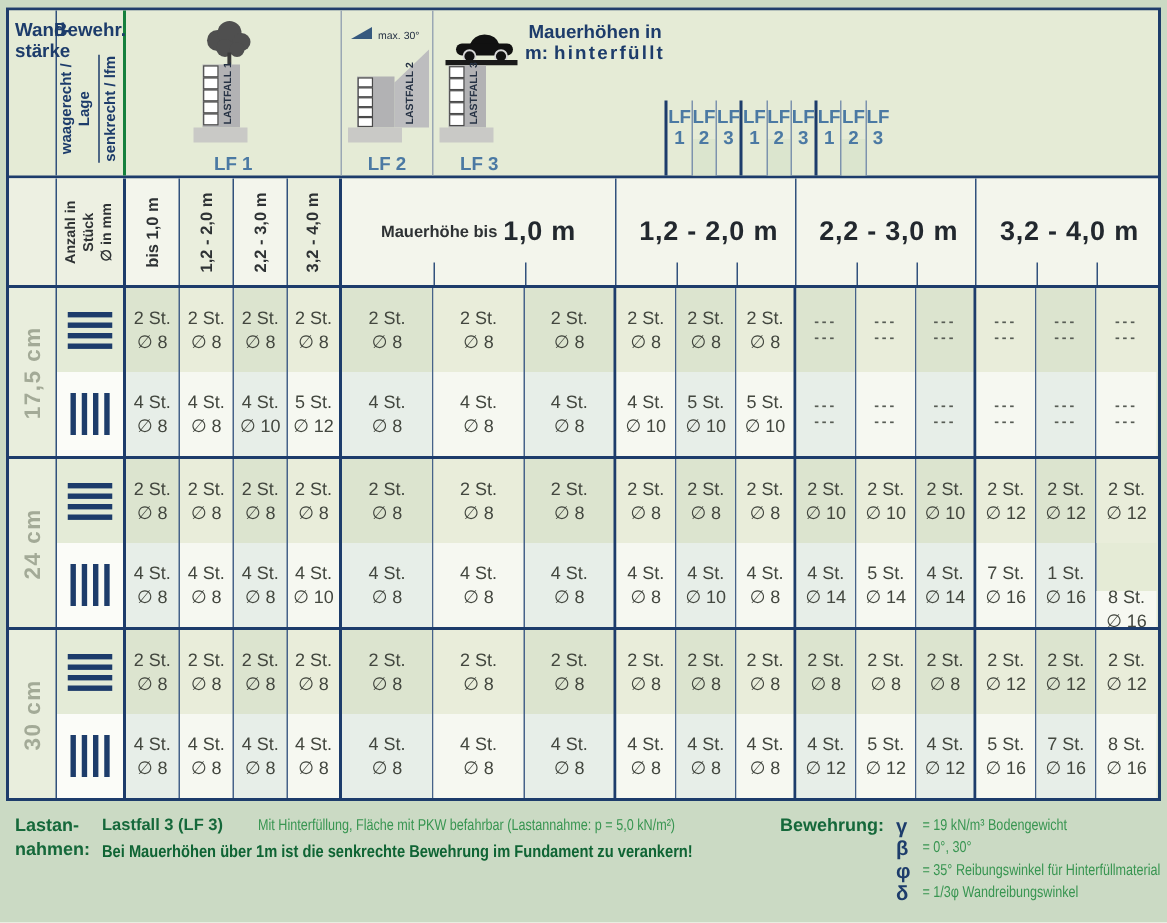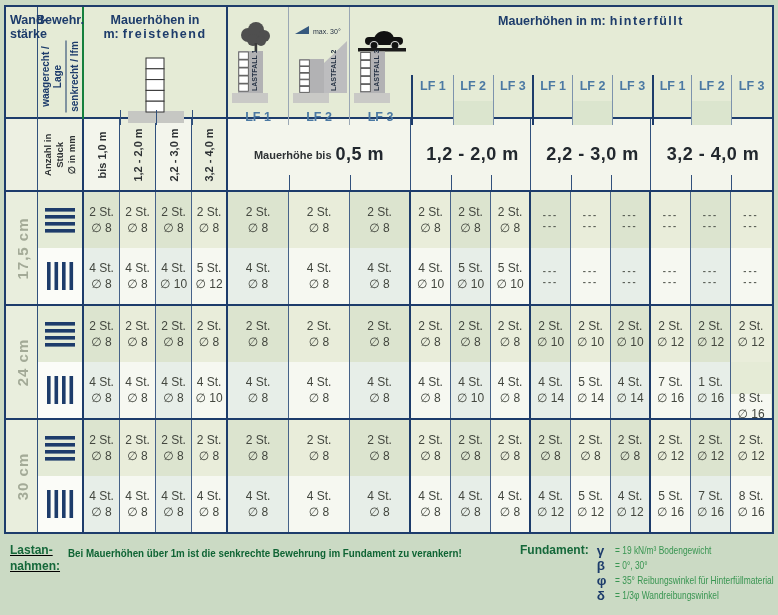--- a/index.html
+++ b/index.html
@@ -20,21 +20,21 @@
   .rotpair .sep { border-top:1.5px solid #1d3c6b; margin:2px 6px; }
   .btitle { font-size:12.5px; color:#1d3c6b; font-weight:bold; }
   .btitle .emph { letter-spacing:1.5px; margin-left:4px; }
   .band-frei { border-right:2px solid #1d3c6b; position:relative; text-align:center; padding-top:6px; }
   .band-frei svg { display:block; margin:0 auto; }
   .tick { position:absolute; bottom:0; width:1px; height:15px; background:#31517c; }
   .band-ill { border-right:1px solid #9aa7b4; display:flex; flex-direction:column;
               align-items:center; justify-content:flex-end; padding-bottom:1px; }
   .band-ill.ill3 { border-right:none; }
   .lf-label { color:#4b79a3; font-weight:bold; font-size:12.5px; margin-top:1px; }
-  .band-hint { display:flex; flex-direction:column; }
+  .band-hint { display:flex; }
   .band-hint .btitle { margin-top:7px; text-align:center; }
   .lf-row { margin-top:auto; height:50px; display:grid; grid-template-columns:repeat(9,1fr);
             border-left:2px solid #1d3c6b; }
   .lfcell { color:#4b79a3; font-weight:bold; font-size:12.5px; text-align:center; padding-top:4px; }
   .lfcell.tstart { border-left:1px solid #7d93ad; }
   .lfcell.gstart { border-left:2px solid #1d3c6b; }
   .lfcell.shade { background:linear-gradient(180deg, rgba(0,0,0,0) 52%, #dbe5ce 52%); }
   .illsvg text { font-family:"Liberation Sans", sans-serif; }
 
   
@@ -68,21 +68,21 @@
   .cell.gend { border-right:2px solid #1d3c6b; }
   .cell.lastcol { border-right:none; }
   .cell.waag.c0 { background:#dce4cf; } .cell.waag.c1 { background:#e9edda; }
   .cell.senk.c0 { background:#e7eee8; } .cell.senk.c1 { background:#f6f8f1; }
   .st, .dia { font-size:12px; color:#43473f; line-height:1.2; }
   .dia { margin-top:1px; }
   .dl { font-size:9.5px; font-weight:bold; letter-spacing:2px; color:#585d55; line-height:11px; }
 
   
   .footer { position:relative; padding:9px 6px 0 10px; }
-  .f-cols { display:flex;text-decoration:underline; }
+  .f-cols { display:flex; }
   .f-lab { width:58px; font-weight:bold; color:#15683a; font-size:12px; white-space:pre-line; line-height:1.3; }
   .f-item { display:flex; line-height:14.5px; }
   .f-item-label { min-width:104px; font-weight:bold; color:#15683a; font-size:11px; }
   .f-item-text, .k-text { color:#389551; font-size:10.5px; white-space:nowrap;
                           transform:scaleX(.8); transform-origin:0 50%; display:inline-block; }
   .f-note { font-weight:bold; color:#0f6434; font-size:11.5px; margin-top:4px; white-space:nowrap;
             transform:scaleX(.85); transform-origin:0 50%; display:inline-block; }
   .f-kenn { position:absolute; left:520px; top:9px; display:flex; gap:8px; }
   .k-lab { font-weight:bold; color:#15683a; font-size:12px; }
   .k-line { display:flex; line-height:15px; }
@@ -102,36 +102,20 @@
         <div class="bewehr-title">Bewehr.</div>
         <div class="vslot">
           <div class="rotpair">
             <div>waagerecht / Lage</div>
             <div class="sep"></div>
             <div>senkrecht / lfm</div>
           </div>
         </div>
       </div>
 
-      <div class="band-frei">
-        <div class="btitle">
-          <span>Mauerhöhen in m:</span><span class="emph">freistehend</span>
-        </div>
-        <svg class="illsvg" width="144" height="84" viewBox="0 0 144 84">
-          <rect x="44" y="70" width="56" height="12" fill="#c6c7c3"></rect>
-          <rect x="62" y="17" width="18" height="10.8" fill="#ffffff" stroke="#333" stroke-width="1"></rect>
-          <rect x="62" y="27.8" width="18" height="10.8" fill="#ffffff" stroke="#333" stroke-width="1"></rect>
-          <rect x="62" y="38.6" width="18" height="10.8" fill="#ffffff" stroke="#333" stroke-width="1"></rect>
-          <rect x="62" y="49.4" width="18" height="10.8" fill="#ffffff" stroke="#333" stroke-width="1"></rect>
-          <rect x="62" y="60.2" width="18" height="10.8" fill="#ffffff" stroke="#333" stroke-width="1"></rect>
-        </svg>
-        <div class="tick" style="left:36px"></div>
-        <div class="tick" style="left:72px"></div>
-        <div class="tick" style="left:108px"></div>
-      </div>
 
       <div class="band-ill">
         <svg class="illsvg" width="61" height="88" viewBox="0 0 61 88">
           <g>
             <circle cx="20" cy="14" r="7" fill="#4f4f4f"></circle>
               <circle cx="28" cy="9" r="8" fill="#4f4f4f"></circle>
             <circle cx="36" cy="15" r="6" fill="#4f4f4f"></circle>
               <circle cx="25" cy="19" r="6" fill="#4f4f4f"></circle>
             <circle cx="33" cy="20" r="5" fill="#4f4f4f"></circle>
             <rect x="26.6" y="22" width="2.6" height="11" fill="#3c3c3c"></rect>
@@ -221,21 +205,21 @@
           <div class="roth">1,2 - 2,0 m</div>
         </div>
       <div class="r2-fh">
           <div class="roth">2,2 - 3,0 m</div>
         </div>
       <div class="r2-fh alt g4">
           <div class="roth">3,2 - 4,0 m</div>
         </div>
       <div class="r2-hh">
         <span class="hh-small">Mauerhöhe bis</span>
-        <span class="hh-big">0,5 m</span>
+        <span class="hh-big">1,0 m</span>
         <div class="tick" style="left:61px"></div>
         <div class="tick" style="left:122px"></div>
       </div>
       <div class="r2-hh">
         <span class="hh-small"></span>
         <span class="hh-big">1,2 - 2,0 m</span>
         <div class="tick" style="left:40px"></div>
         <div class="tick" style="left:80px"></div>
       </div>
       <div class="r2-hh">
@@ -702,26 +686,30 @@
         </div>
       </div>
   </div>
 
   <div class="footer">
     <div class="f-cols">
       <div class="f-lab">Lastan-
 nahmen:</div>
       <div>
         <div id="fItems">
+            <div class="f-item">
+              <span class="f-item-label">Lastfall 3 (LF 3)</span>
+              <span class="f-item-text">Mit Hinterfüllung, Fläche mit PKW befahrbar (Lastannahme: p = 5,0 kN/m²)</span>
+            </div>
           </div>
         <div class="f-note">Bei Mauerhöhen über 1m ist die senkrechte Bewehrung im Fundament zu verankern!</div>
       </div>
     </div>
     <div class="f-kenn">
-      <span class="k-lab">Fundament:</span>
+      <span class="k-lab">Bewehrung:</span>
       <div id="kLines">
           <div class="k-line">
             <span class="k-sym">γ</span>
             <span class="k-text">= 19 kN/m³ Bodengewicht</span>
           </div>
           <div class="k-line">
             <span class="k-sym">β</span>
             <span class="k-text">=  0°, 30°</span>
           </div>
           <div class="k-line">

